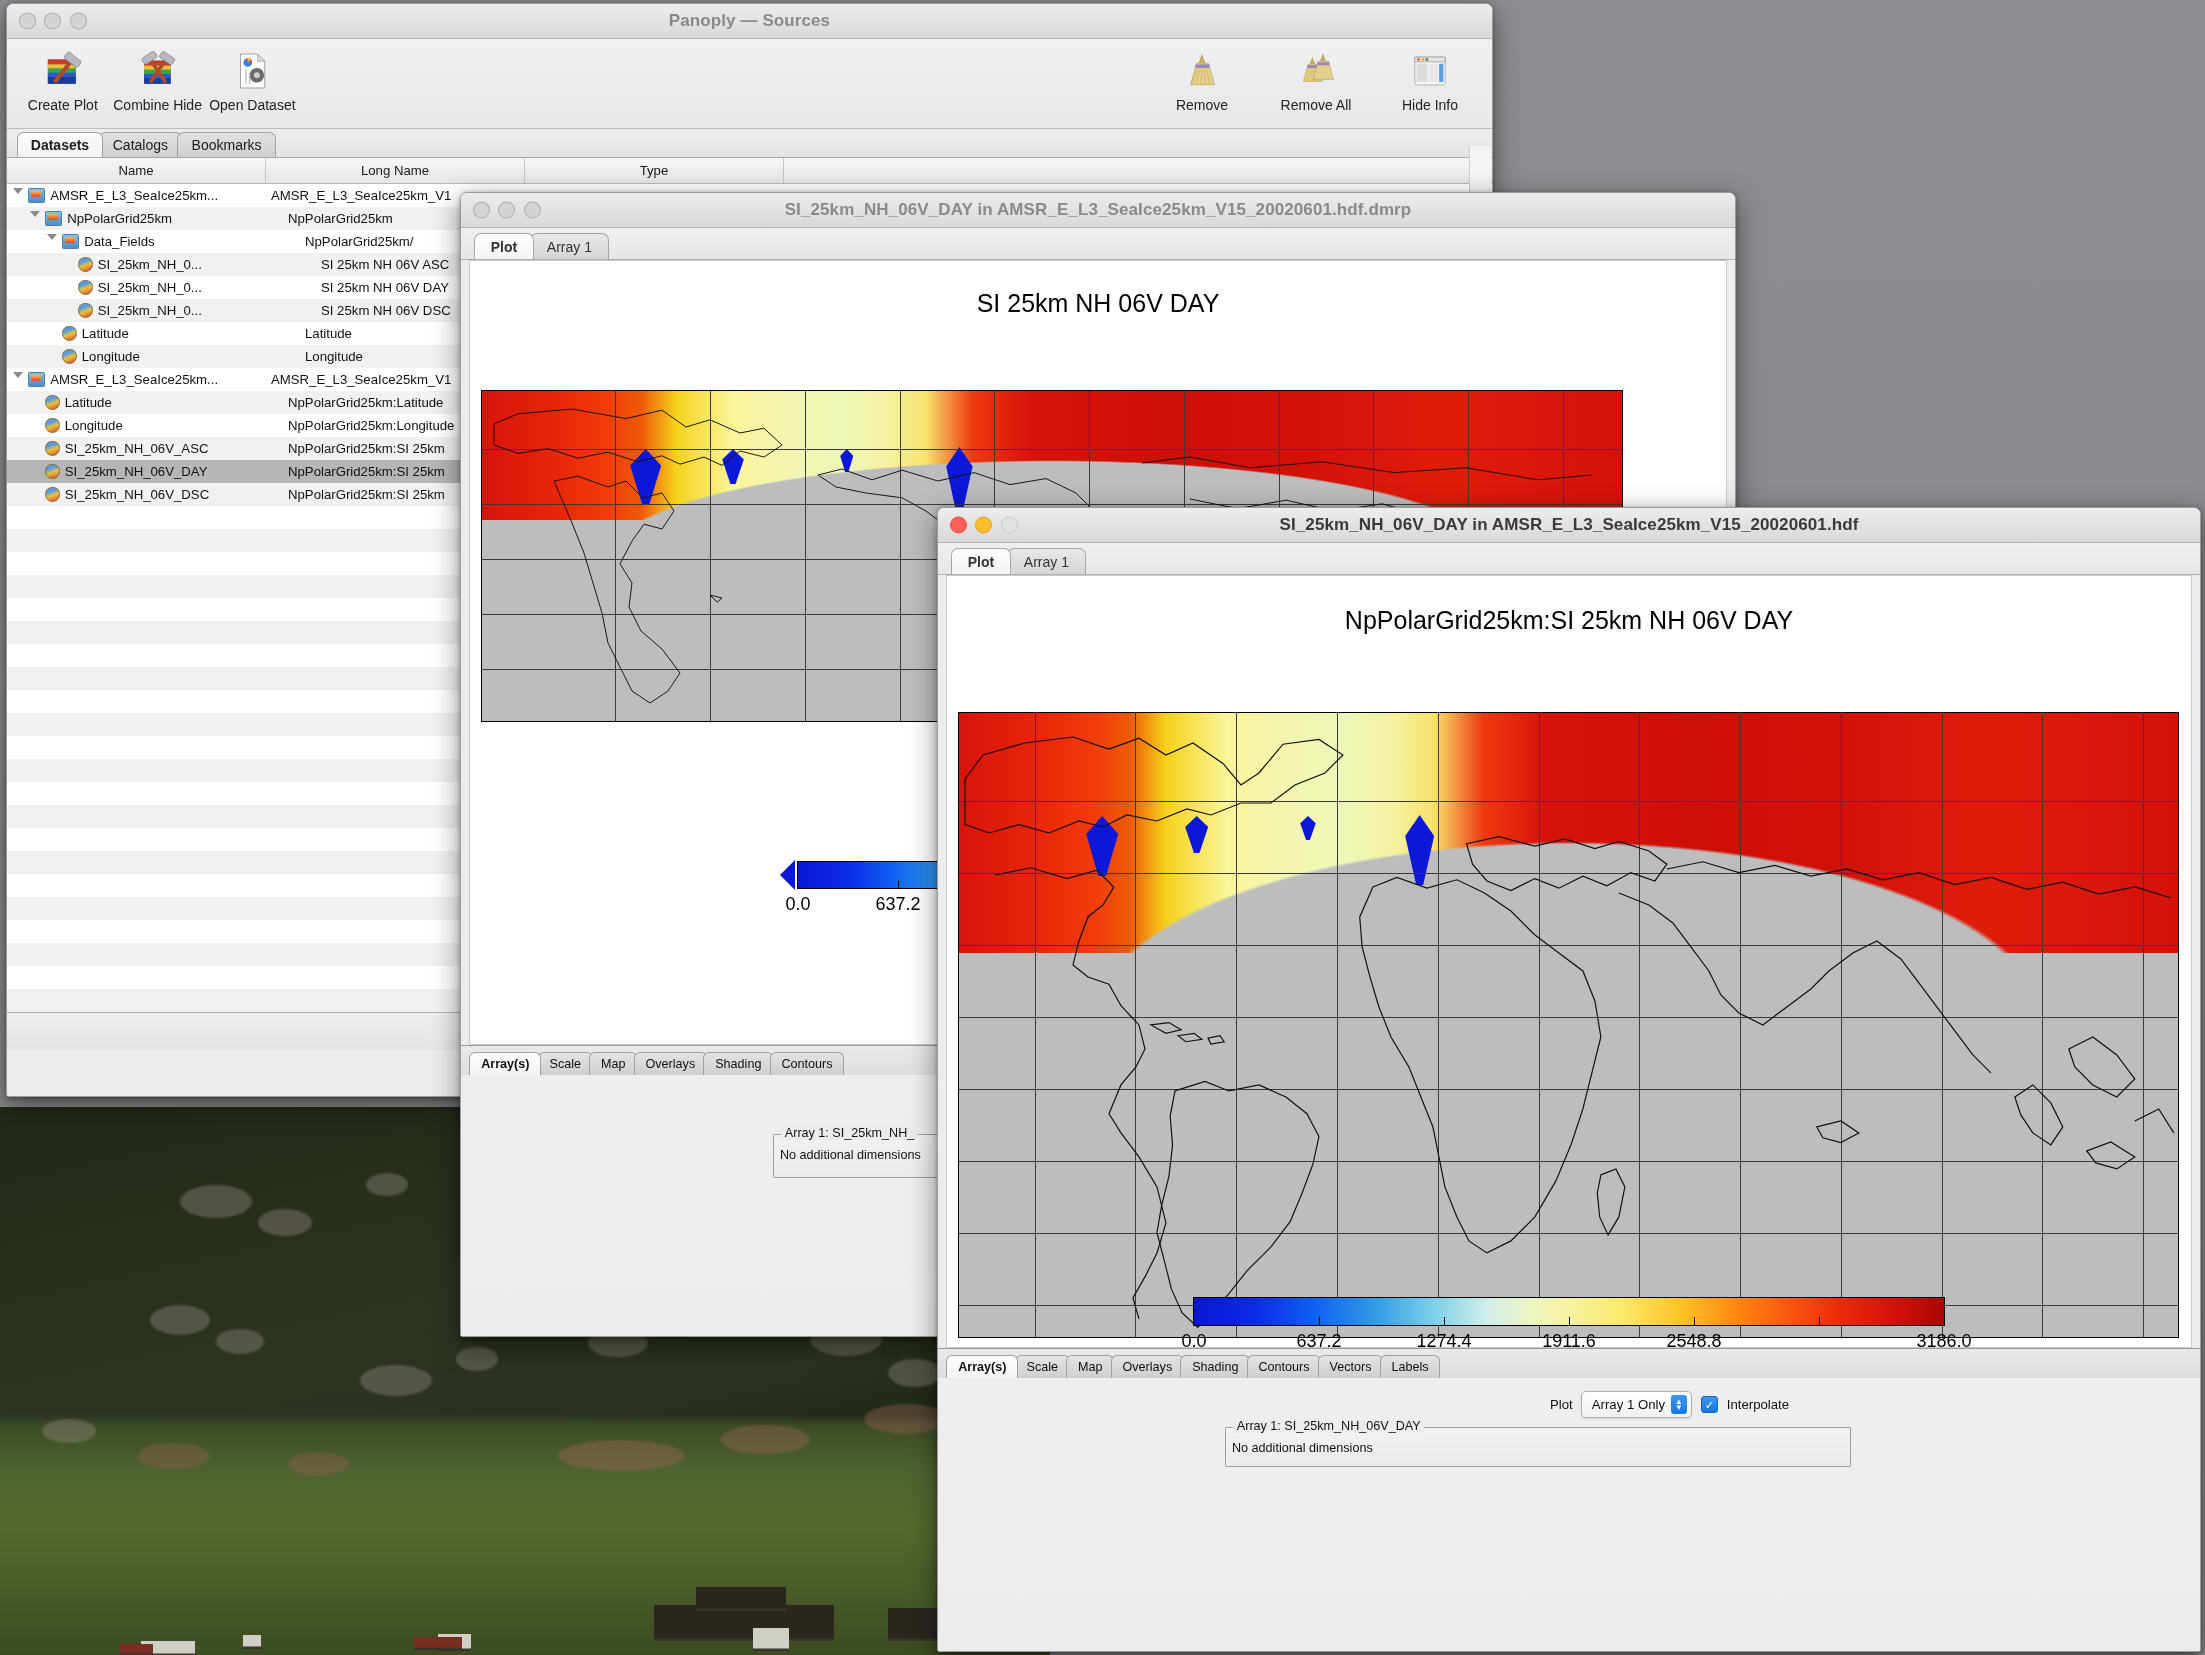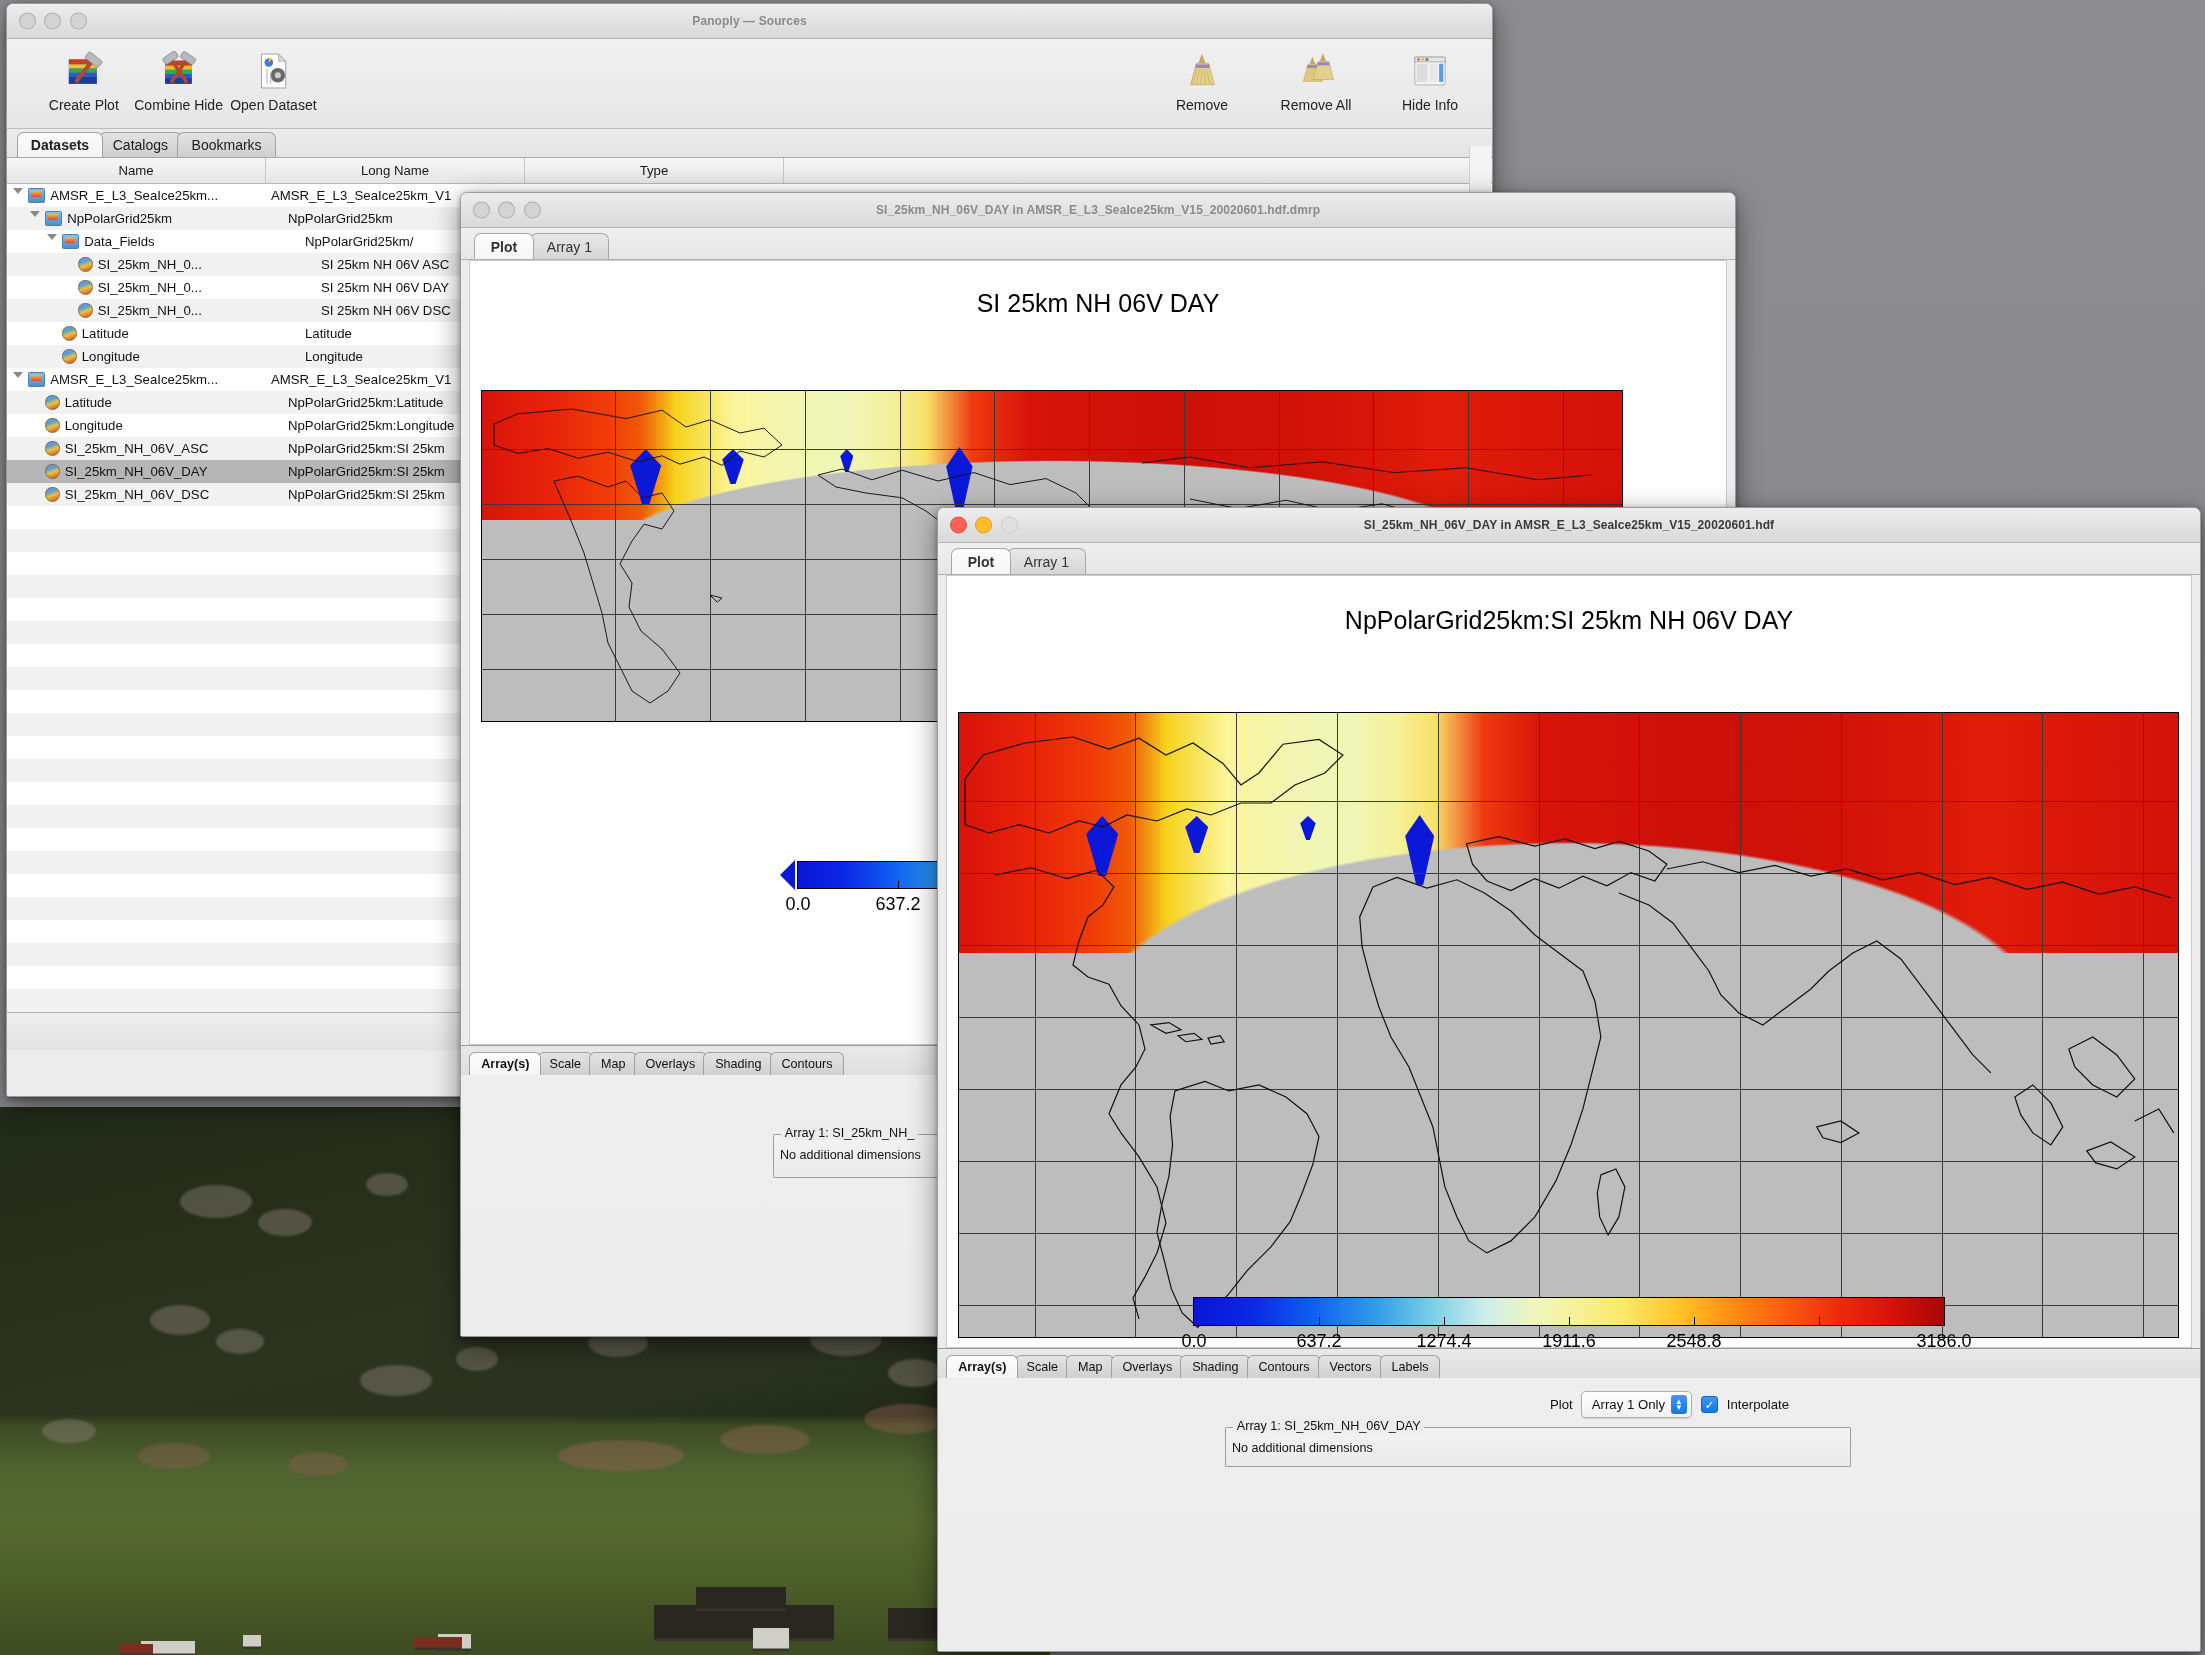--- a/index.html
+++ b/index.html
@@ -69,37 +69,36 @@
   .light {
     width: 15px; height: 15px; border-radius: 50%;
     border: 0.6px solid rgba(0,0,0,0.18);
   }
   .light.inactive { background: #d4d4d4; }
   .light.red { background: #ff6159; border-color: #e24b43; }
   .light.yellow { background: #ffbd2e; border-color: #dfa123; }
   .light.gray { background: #e0e0e0; border-color: #c8c8c8; }
   .wtitle {
     width: 100%; text-align: center;
-    font-size: 12px; font-weight: bold;
+    font-size: 17px; font-weight: bold;
     color: #8a8a8a;
     letter-spacing: 0.1px;
     white-space: nowrap;
   }
   .wtitle.active { color: #3a3a3a; }
 
   
   #win-sources { left: 6px; top: 3px; width: 1485px; height: 1092px; }
 
   #toolbar {
     height: 89px;
     background: linear-gradient(180deg, #f0f0f0 0%, #e7e7e7 100%);
     border-bottom: 0.6px solid #bcbcbc;
     display: flex; align-items: flex-start;
     position: relative;
-    padding-left: 21px;
   }
   .tb-group { display: flex; gap: 4.8px; padding: 8.4px 0 0 10.8px; }
   .tb-right { position: absolute; right: 17px; top: 0; display: flex; gap: 24px; padding-top: 8.4px; }
   .tbbtn {
     width: 90px;
     display: flex; flex-direction: column; align-items: center;
     cursor: default;
   }
   .tbbtn .ic { height: 48px; display: flex; align-items: center; justify-content: center; }
   .tbbtn .lbl { font-size: 14px; color: #222; margin-top: 1.2px; white-space: nowrap; }

